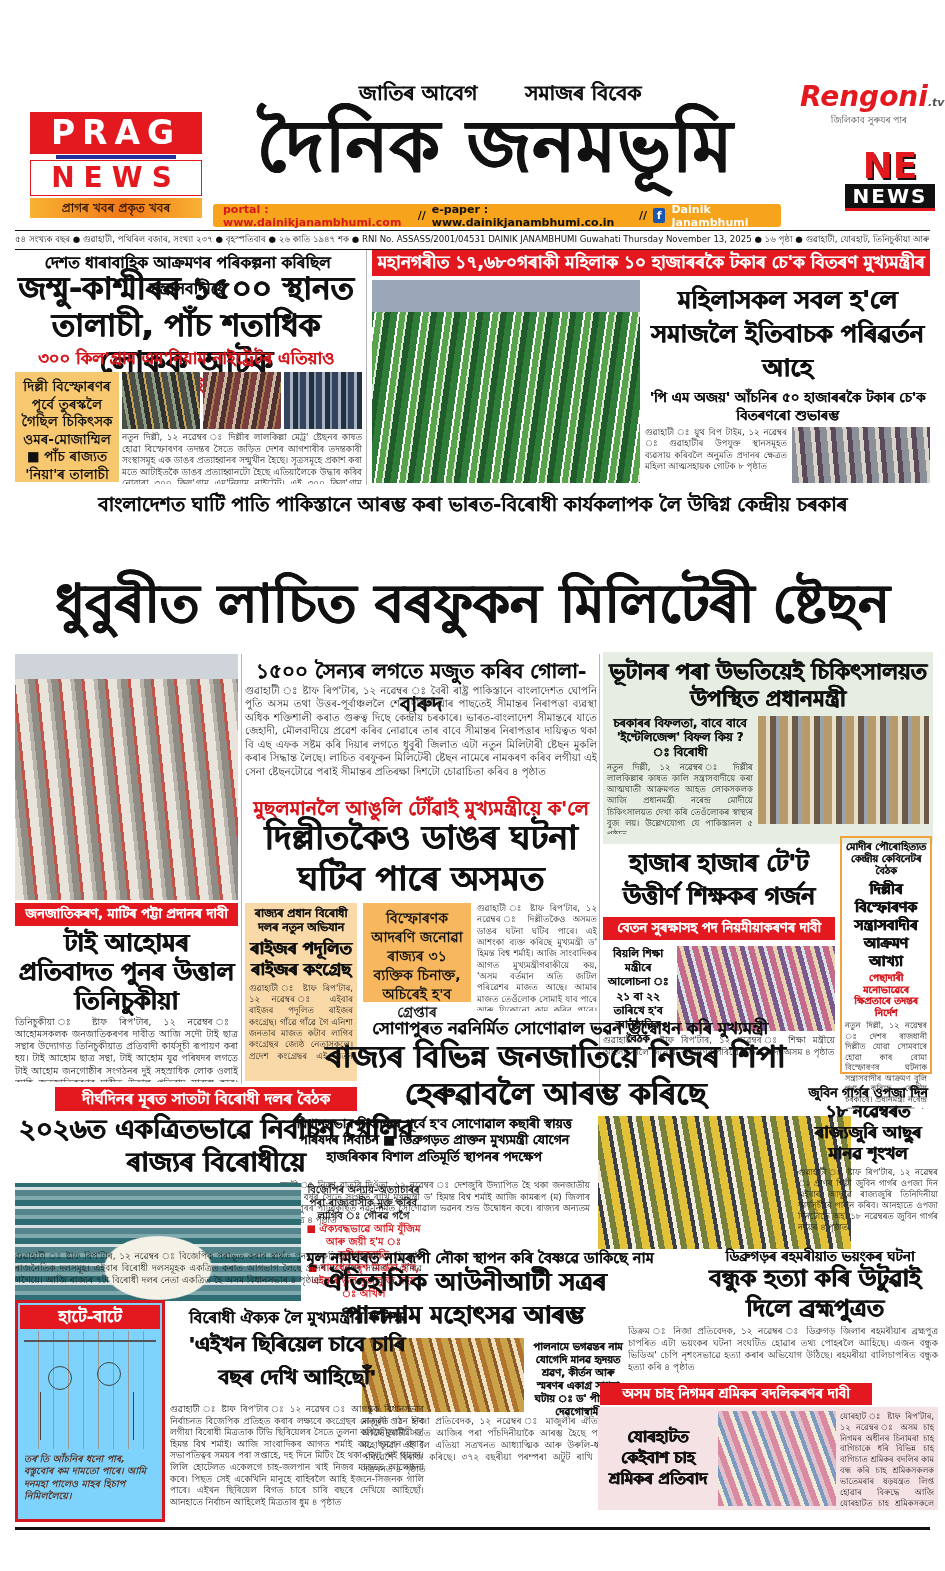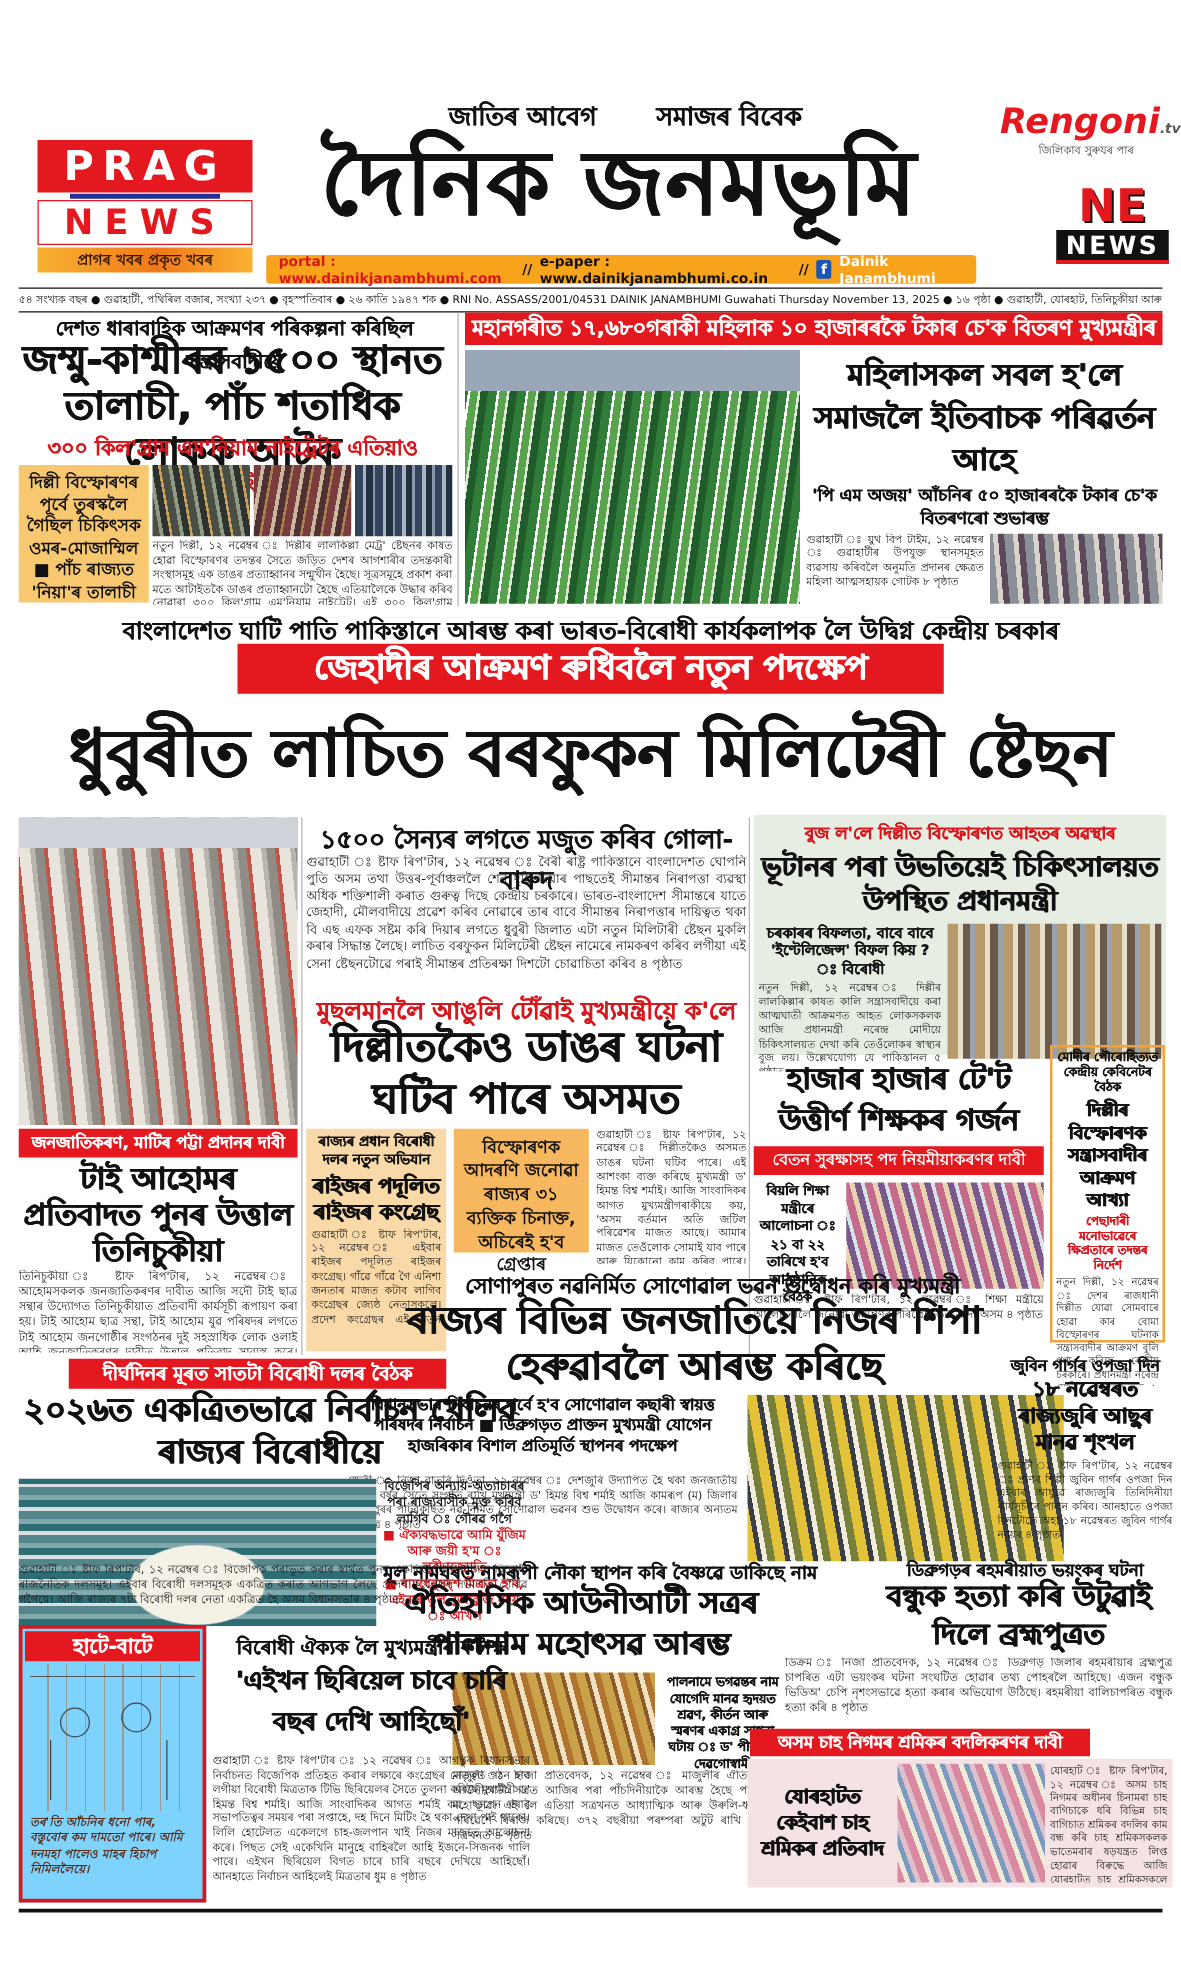--- a/index.html
+++ b/index.html
@@ -88,47 +88,45 @@
   <div class="abs vline" style="left:366px;top:250px;height:235px;"></div>
 
   <div class="abs redband fat" style="left:372px;top:250px;width:558px;height:26px;font-size:17px;font-weight:bold;">মহানগৰীত ১৭,৬৮০গৰাকী মহিলাক ১০ হাজাৰৰকৈ টকাৰ চে'ক বিতৰণ মুখ্যমন্ত্ৰীৰ</div>
   <div class="abs ph ph-crowd" style="left:372px;top:280px;width:268px;height:203px;"></div>
   <div class="abs ctr xfat" style="left:645px;top:283px;width:285px;font-size:24px;font-weight:800;line-height:34px;">মহিলাসকল সবল হ'লে সমাজলৈ ইতিবাচক পৰিৱৰ্তন আহে</div>
   <div class="abs ctr fat" style="left:645px;top:389px;width:285px;font-size:13.5px;font-weight:bold;line-height:1.3;">'পি এম অজয়' আঁচনিৰ ৫০ হাজাৰৰকৈ টকাৰ চে'ক বিতৰণৰো শুভাৰম্ভ</div>
   <div class="abs jst body-txt" style="left:645px;top:427px;width:142px;height:57px;font-size:8.6px;overflow:hidden;">গুৱাহাটী ঃ য়ুথ বিপ টাইম, ১২ নৱেম্বৰ ঃ গুৱাহাটীৰ উপযুক্ত স্থানসমূহত ব্যৱসায় কৰিবলৈ অনুমতি প্ৰদানৰ ক্ষেত্ৰত মহিলা আত্মসহায়ক গোটক    ৮ পৃষ্ঠাত</div>
   <div class="abs ph ph-cheque" style="left:792px;top:427px;width:138px;height:56px;"></div>
 
   <div class="abs ctr fat" style="left:15px;top:490px;width:915px;font-size:19px;font-weight:bold;">বাংলাদেশত ঘাটি পাতি পাকিস্তানে আৰম্ভ কৰা ভাৰত-বিৰোধী কাৰ্যকলাপক লৈ উদ্বিগ্ন কেন্দ্ৰীয় চৰকাৰ</div>
-  <div class="abs redband xfat" style="left:190px;top:515px;width:565px;height:40px;font-size:27px;font-weight:800;">জেহাদীৰ আক্ৰমণ ৰুধিবলৈ নতুন পদক্ষেপ</div>
   <div class="abs ctr xfat" style="left:0px;top:558px;width:945px;font-size:53px;font-weight:800;line-height:92px;">ধুবুৰীত লাচিত বৰফুকন মিলিটেৰী ষ্টেছন</div>
 
   <div class="abs ph ph-proc" style="left:15px;top:654px;width:223px;height:246px;"></div>
   <div class="abs vline" style="left:241px;top:654px;height:430px;"></div>
 
   <div class="abs ctr fat" style="left:245px;top:656px;width:352px;font-size:20px;font-weight:bold;">১৫০০ সৈন্যৰ লগতে মজুত কৰিব গোলা-বাৰুদ</div>
   <div class="abs jst body-txt" style="left:245px;top:684px;width:352px;height:104px;font-size:10.2px;overflow:hidden;">গুৱাহাটী ঃ ষ্টাফ ৰিপ'টাৰ, ১২ নৱেম্বৰ ঃ বৈৰী ৰাষ্ট্ৰ পাকিস্তানে বাংলাদেশত ঘোপনি পুতি অসম তথা উত্তৰ-পূৰ্বাঞ্চললৈ শেন দৃষ্টি দিয়াৰ পাছতেই সীমান্তৰ নিৰাপত্তা ব্যৱস্থা অধিক শক্তিশালী কৰাত গুৰুত্ব দিছে কেন্দ্ৰীয় চৰকাৰে। ভাৰত-বাংলাদেশ সীমান্তৰে যাতে জেহাদী, মৌলবাদীয়ে প্ৰৱেশ কৰিব নোৱাৰে তাৰ বাবে সীমান্তৰ নিৰাপত্তাৰ দায়িত্বত থকা বি এছ এফক সষ্টম কৰি দিয়াৰ লগতে ধুবুৰী জিলাত এটা নতুন মিলিটাৰী ষ্টেছন মুকলি কৰাৰ সিদ্ধান্ত লৈছে। লাচিত বৰফুকন মিলিটেৰী ষ্টেছন নামেৰে নামকৰণ কৰিব লগীয়া এই সেনা ষ্টেছনটোৱে পৰাই সীমান্তৰ প্ৰতিৰক্ষা দিশটো চোৱাচিতা কৰিব    ৪ পৃষ্ঠাত</div>
   <div class="abs ctr red fat" style="left:245px;top:794px;width:352px;font-size:19px;font-weight:bold;">মুছলমানলৈ আঙুলি টোঁৱাই মুখ্যমন্ত্ৰীয়ে ক'লে</div>
   <div class="abs ctr xfat" style="left:245px;top:817px;width:352px;font-size:33px;font-weight:800;line-height:41px;">দিল্লীতকৈও ডাঙৰ ঘটনা ঘটিব পাৰে অসমত</div>
 
   <div class="abs vline" style="left:599px;top:654px;height:430px;"></div>
 
   <div class="abs" style="left:603px;top:652px;width:330px;height:192px;background:#e6eee3;padding:4px 4px;box-sizing:border-box;">
-    <div class="ctr red fat" style="font-size:13.5px;font-weight:bold;">বুজ ল'লে দিল্লীত বিস্ফোৰণত আহতৰ অৱস্থাৰ</div>
     <div class="ctr xfat" style="font-size:21.5px;font-weight:800;line-height:27px;margin-top:2px;">ভূটানৰ পৰা উভতিয়েই চিকিৎসালয়ত উপস্থিত প্ৰধানমন্ত্ৰী</div>
     <div style="display:flex;gap:5px;margin-top:4px;">
       <div style="width:46%;">
         <div class="ctr fat" style="font-size:11.5px;font-weight:bold;line-height:1.25;">চৰকাৰৰ বিফলতা, বাবে বাবে 'ইণ্টেলিজেন্স' বিফল কিয় ? ঃ বিৰোধী</div>
         <div class="jst body-txt" style="font-size:8.4px;margin-top:3px;height:72px;overflow:hidden;">নতুন দিল্লী, ১২ নৱেম্বৰ ঃ দিল্লীৰ লালকিল্লাৰ কাষত কালি সন্ত্ৰাসবাদীয়ে কৰা আত্মঘাতী আক্ৰমণত আহত লোকসকলক আজি প্ৰধানমন্ত্ৰী নৰেন্দ্ৰ মোদীয়ে চিকিৎসালয়ত দেখা কৰি তেওঁলোকৰ স্বাস্থ্যৰ বুজ লয়। উল্লেখযোগ্য যে পাকিস্তানল    ৫ পৃষ্ঠাত</div>
       </div>
       <div class="ph ph-modi" style="width:54%;height:108px;"></div>
     </div>
   </div>
 
   <div class="abs ctr xfat" style="left:603px;top:847px;width:232px;font-size:23.5px;font-weight:800;line-height:33px;">হাজাৰ হাজাৰ টে'ট উত্তীৰ্ণ শিক্ষকৰ গৰ্জন</div>
-  <div class="abs redband fat" style="left:603px;top:917px;width:232px;height:23px;font-size:13px;font-weight:normal;">বেতন সুৰক্ষাসহ পদ নিয়মীয়াকৰণৰ দাবী</div>
+  <div class="abs redband fat" style="left:603px;top:917px;width:232px;height:23px;font-size:13px;font-weight:bold;">বেতন সুৰক্ষাসহ পদ নিয়মীয়াকৰণৰ দাবী</div>
   <div class="abs ctr fat" style="left:603px;top:946px;width:70px;font-size:10.5px;font-weight:bold;line-height:1.35;">বিয়লি শিক্ষা মন্ত্ৰীৰে আলোচনা ঃ ২১ বা ২২ তাৰিখে হ'ব আনুষ্ঠানিক বৈঠক</div>
   <div class="abs ph ph-teachers" style="left:677px;top:946px;width:158px;height:85px;"></div>
   <div class="abs jst body-txt" style="left:603px;top:1035px;width:232px;height:28px;font-size:8.8px;overflow:hidden;">গুৱাহাটী ঃ ষ্টাফ ৰিপ'টাৰ, ১২ নৱেম্বৰ ঃ শিক্ষা মন্ত্ৰীয়ে আলোচনালৈ জনোৱা আমন্ত্ৰণৰ পৰিপ্ৰেক্ষিতত সদৌ অসম    ৪ পৃষ্ঠাত</div>
 
   <div class="abs" style="left:840px;top:836px;width:92px;height:238px;border:2px solid #f0a23c;padding:3px;box-sizing:border-box;">
     <div class="ctr fat" style="font-size:9.8px;font-weight:bold;line-height:1.25;">মোদীৰ পৌৰোহিত্যত কেন্দ্ৰীয় কেবিনেটৰ বৈঠক</div>
     <div class="ctr xfat" style="font-size:14px;font-weight:800;line-height:18px;margin-top:2px;">দিল্লীৰ বিস্ফোৰণক সন্ত্ৰাসবাদীৰ আক্ৰমণ আখ্যা</div>
     <div class="ctr red fat" style="font-size:9.5px;font-weight:bold;margin-top:2px;line-height:1.25;">পেছাদাৰী মনোভাৱেৰে ক্ষিপ্ৰতাৰে তদন্তৰ নিৰ্দেশ</div>
     <div class="jst body-txt" style="font-size:8px;margin-top:2px;height:88px;overflow:hidden;">নতুন দিল্লী, ১২ নৱেম্বৰ ঃ দেশৰ ৰাজধানী দিল্লীত যোৱা সোমবাৰে হোৱা কাৰ বোমা বিস্ফোৰণৰ ঘটনাক সন্ত্ৰাসবাদীৰ আক্ৰমণ বুলি গণ্য কৰিছে কেন্দ্ৰীয় চৰকাৰে। প্ৰধানমন্ত্ৰী নৰেন্দ্ৰ মোদীৰ পৌৰোহিত্যত    ৮ পৃষ্ঠাত</div>
   </div>

